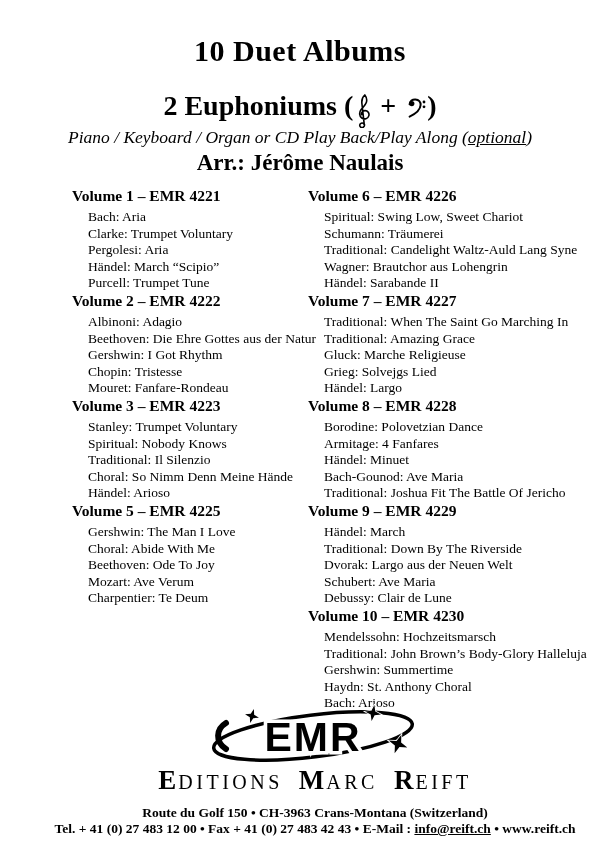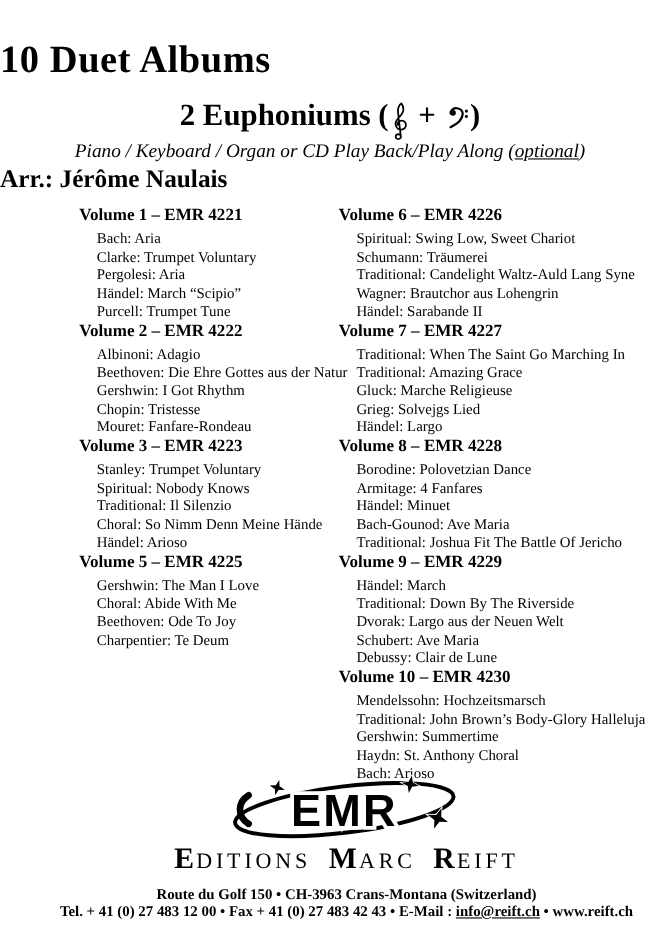--- a/index.html
+++ b/index.html
@@ -5,37 +5,37 @@
   * { margin:0; padding:0; box-sizing:border-box; }
   html,body { background:#ffffff; }
   .page {
     position:relative; width:600px; height:849px; margin:0 auto;
     background:#ffffff; color:#000;
     font-family:"Liberation Serif", "DejaVu Serif", serif;
     overflow:hidden;
   }
   .title {
     position:absolute; top:34px; left:0; width:100%;
-    font-size:35px; font-weight:bold; letter-spacing:0.5px;
+    text-align:center; font-size:30px; font-weight:bold; letter-spacing:0.5px;
   }
   .subtitle {
     position:absolute; top:90px; left:0; width:100%;
     text-align:center; font-size:28px; font-weight:bold;
   }
   .subtitle svg { vertical-align:middle; }
   .clef-treble { margin:0 2px 0 3px; position:relative; top:2px; }
   .clef-bass   { margin:0 1px 0 4px; }
   .tagline {
     position:absolute; top:127px; left:0; width:100%;
     text-align:center; font-size:17.5px; font-style:italic;
   }
   .tagline .u { text-decoration:underline; }
   .arranger {
     position:absolute; top:150px; left:0; width:100%;
-    font-size:23px; font-weight:bold;
+    text-align:center; font-size:23px; font-weight:bold;
   }
   .cols { position:absolute; top:186px; left:72px; display:flex; }
   .col-left  { width:236px; }
   .col-right { width:280px; }
   .vol { height:105px; }
   .vol h3 { font-size:15.5px; line-height:20px; font-weight:bold; margin:0 0 3px 0; }
   .vol .track { font-size:13.5px; line-height:16.6px; padding-left:16px; white-space:nowrap; }
   .footer { position:absolute; top:704px; left:0; width:100%; text-align:center;margin-left:15px; }
   .logo-svg { display:block; margin:0 auto; }
   .publisher {
@@ -105,20 +105,21 @@
         <div class="track">Choral: So Nimm Denn Meine Hände</div>
         <div class="track">Händel: Arioso</div>
       </section>
 
 
       <section class="vol">
         <h3 class="vol-title">Volume 5 – EMR 4225</h3>
         <div class="track">Gershwin: The Man I Love</div>
         <div class="track">Choral: Abide With Me</div>
         <div class="track">Beethoven: Ode To Joy</div>
+        <div class="track">Mozart: Ave Verum</div>
         <div class="track">Charpentier: Te Deum</div>
       </section>
 
     </div>
 
     <div class="col-right">
 
       <section class="vol">
         <h3 class="vol-title">Volume 6 – EMR 4226</h3>
         <div class="track">Spiritual: Swing Low, Sweet Chariot</div>

